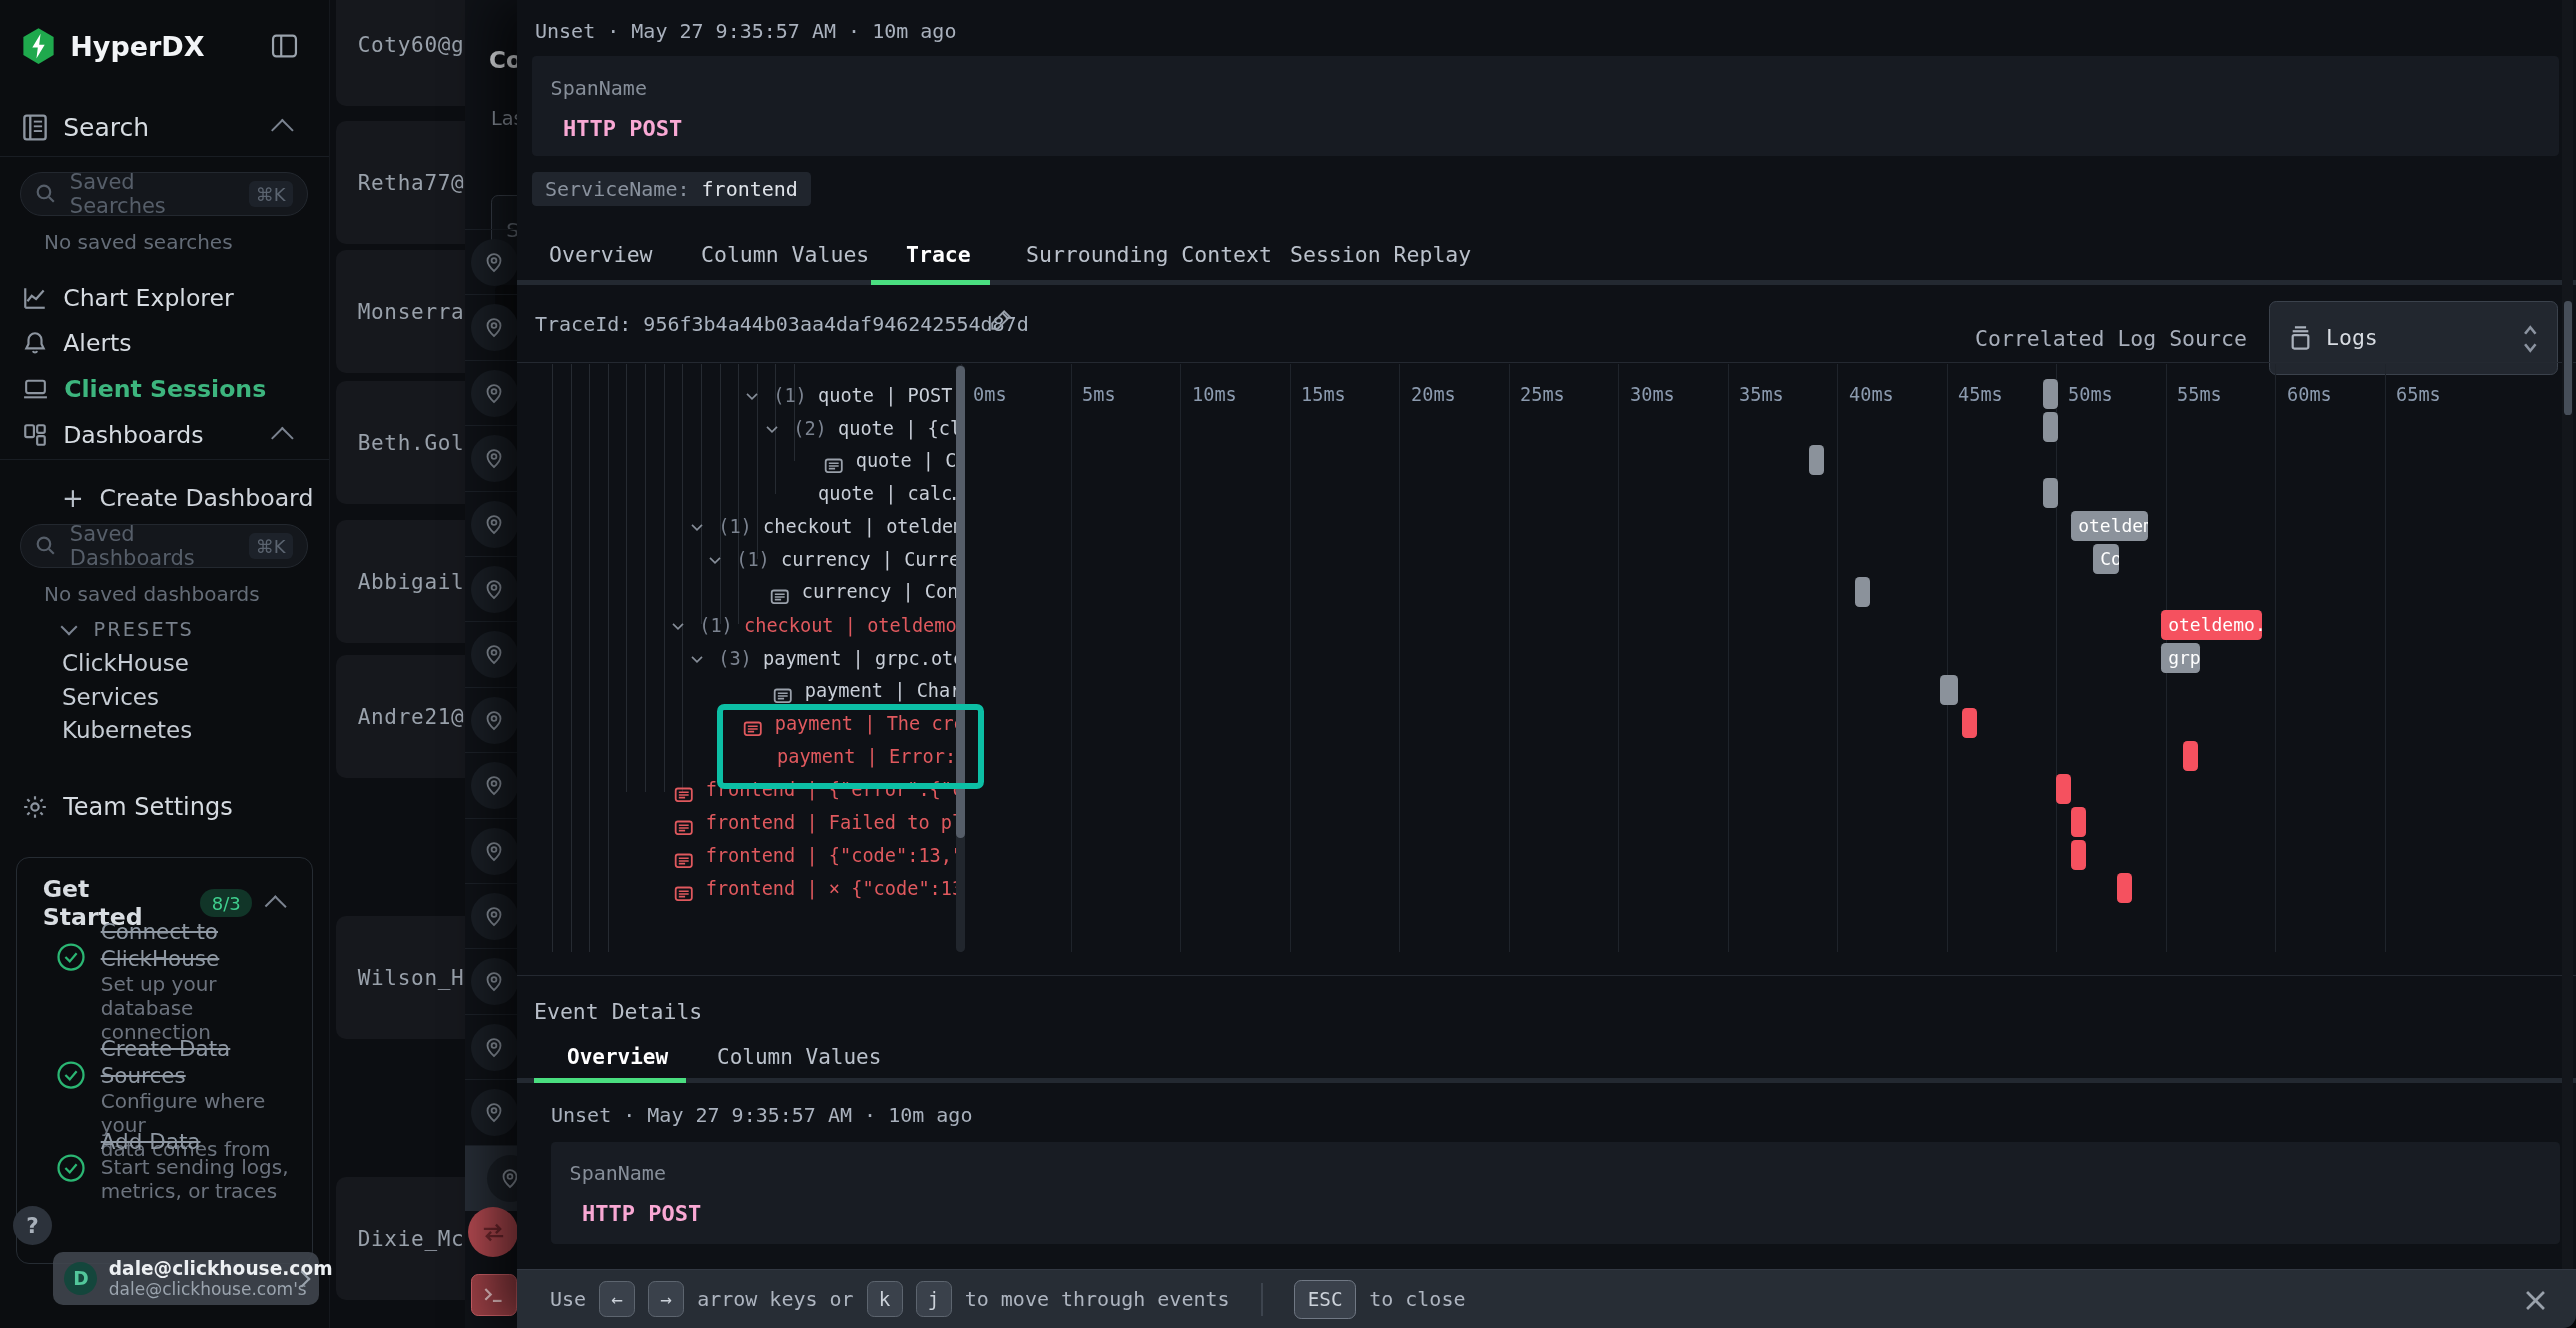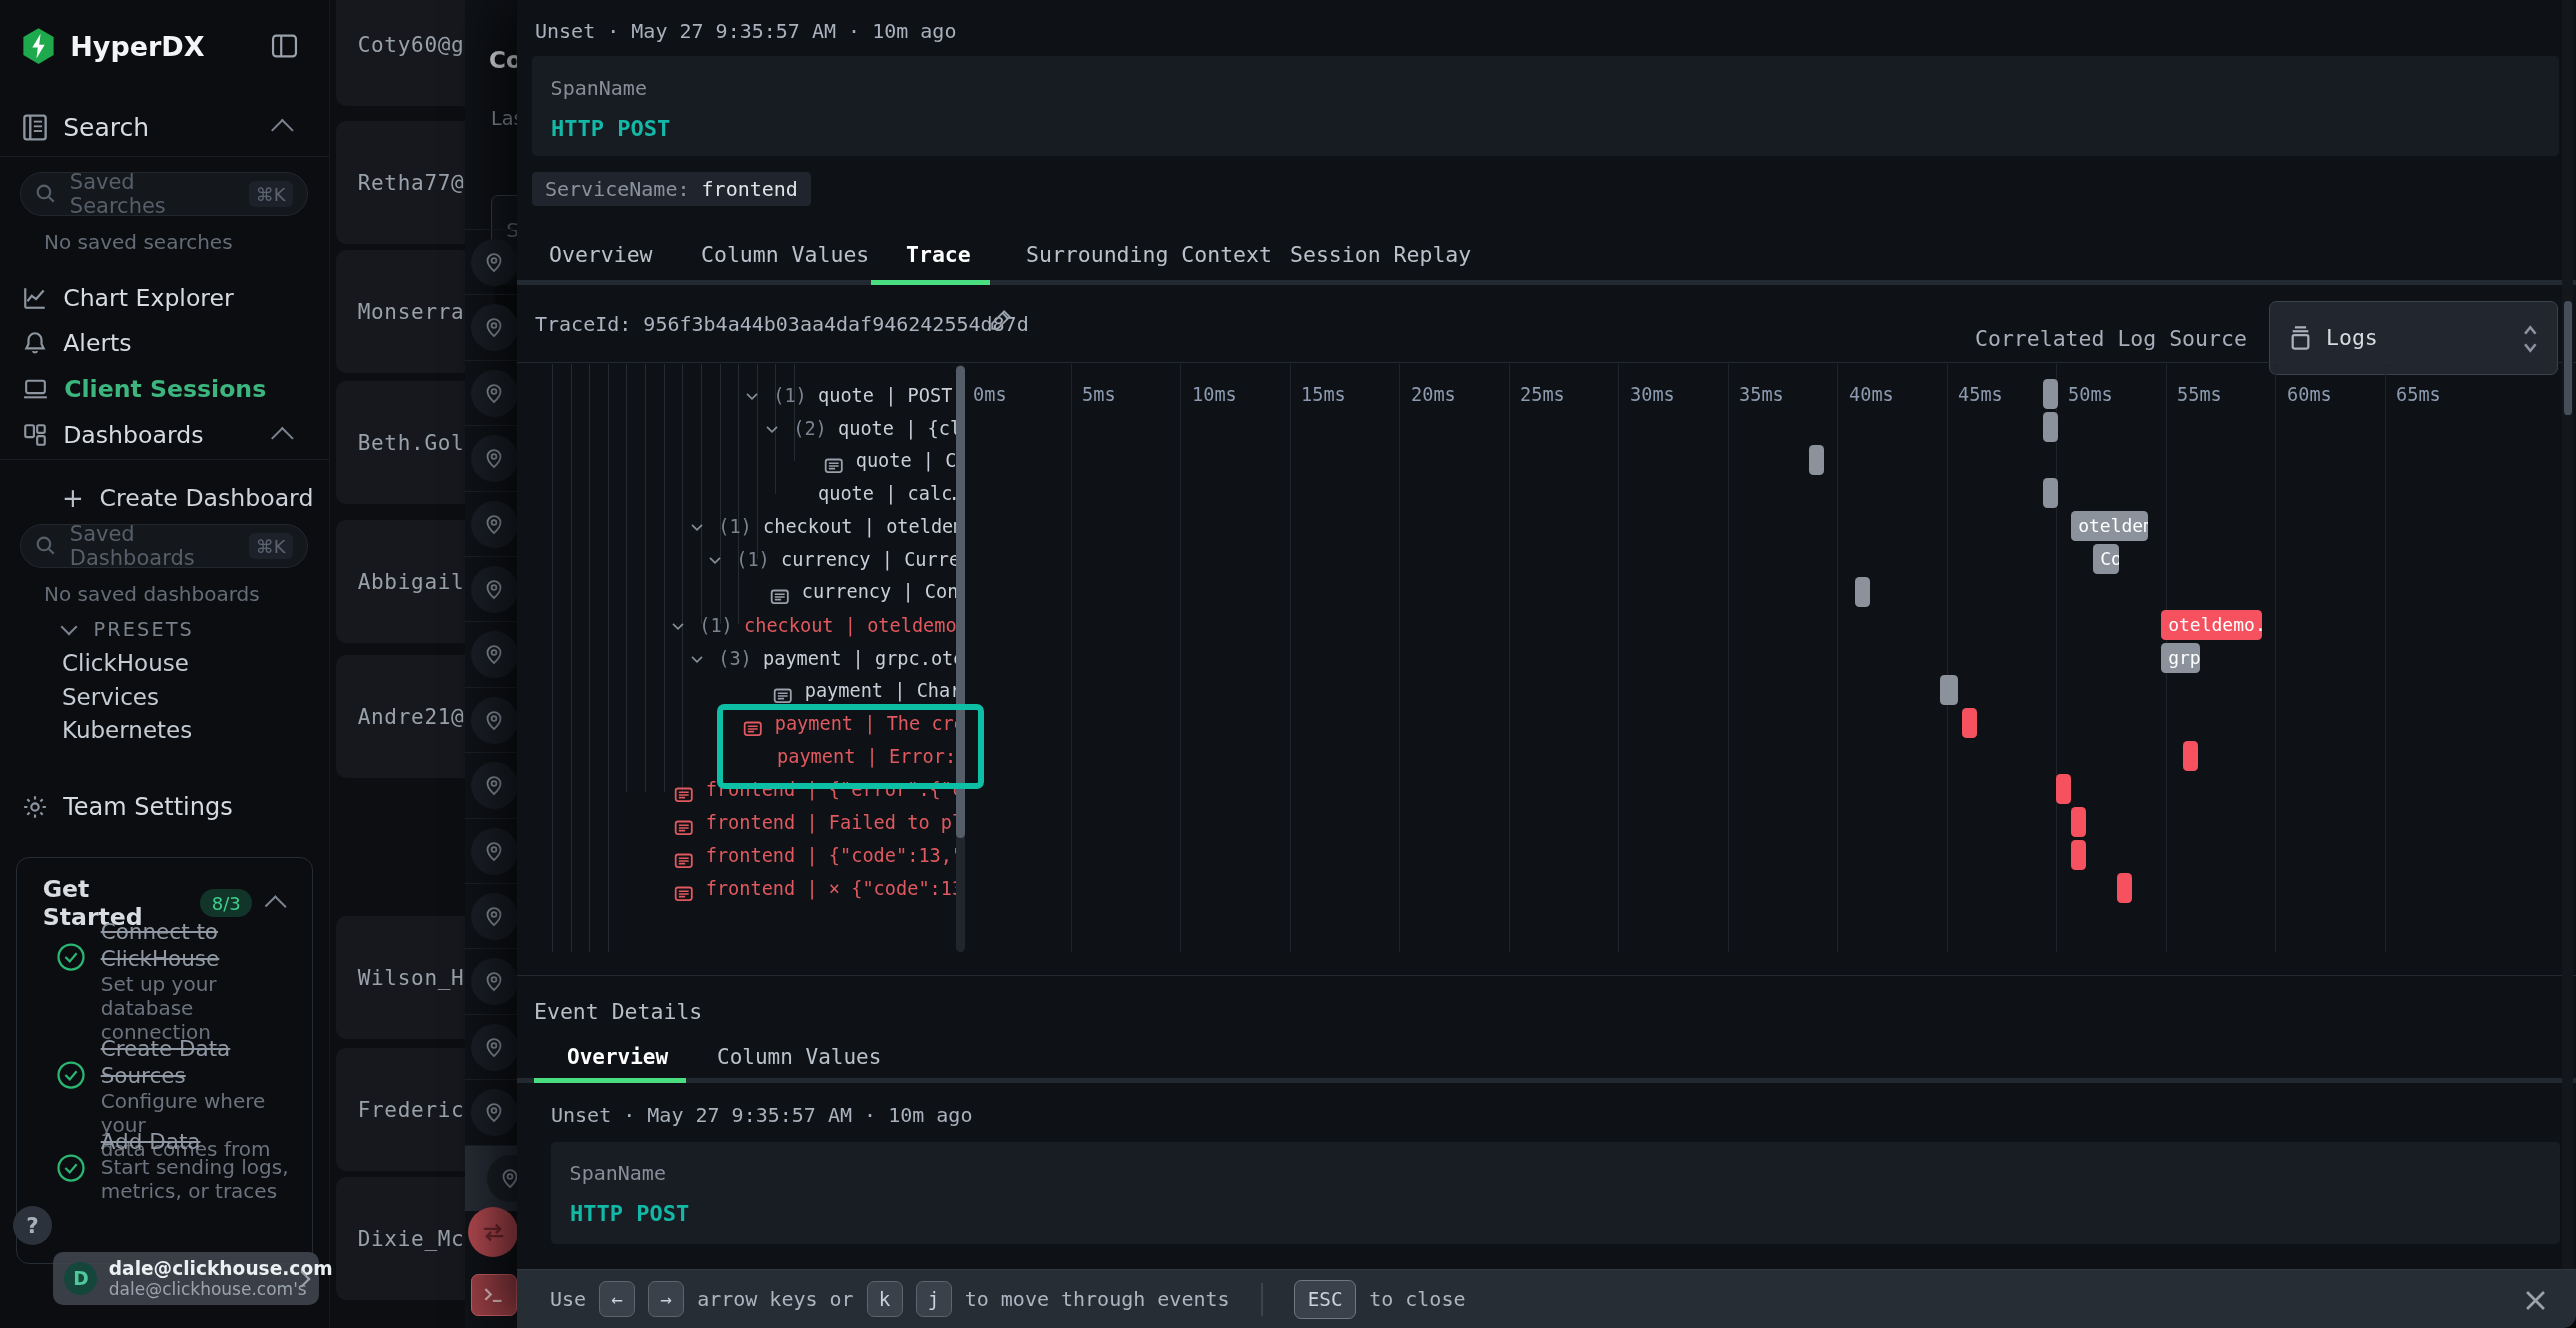--- a/index.html
+++ b/index.html
@@ -45,21 +45,21 @@
   #detail-strip{left:465px;top:0;width:52px;height:1328px;background:#0f1217;overflow:hidden;z-index:2;}
   .ev-row{position:absolute;left:0;width:52px;height:65px;border-top:1.4px solid #1c2128;}
   .pin-circle{position:absolute;left:5.7px;top:8.6px;width:47px;height:47px;border-radius:50%;background:#1a1f26;
               display:flex;align-items:center;justify-content:center;color:#8d95a0;}
   
   #drawer{left:517px;top:0;width:2059px;height:1328px;background:#0e1116;z-index:10;
           box-shadow:-21.5px 0 50px rgba(0,0,0,.6);border-radius:0 0 13px 0;}
   .hdr-text{font-size:20px;color:#a9b1bd;}
   .panel{position:absolute;background:#171b22;border-radius:4.3px;}
   .panel .lbl{position:absolute;left:18.6px;font-size:20px;color:#868e99;}
-  .panel .val{position:absolute;left:19px;font-size:22px;font-weight:bold;color:#14b8a6;}
+  .panel .val{position:absolute;left:31px;font-size:22px;font-weight:bold;color:#f9a8d4;}
   .chip{position:absolute;background:#20252d;border-radius:4.3px;height:34px;display:flex;align-items:center;padding:0 13px;font-size:20px;}
   .tab{position:absolute;font-size:21.5px;color:#bac1cb;top:242px;}
   .tab.active{color:#ffffff;font-weight:bold;}
   .tab-track{position:absolute;left:0;top:280px;width:2059px;height:5px;background:#232931;}
   .tab-green{position:absolute;top:280px;height:5px;background:#4ade80;z-index:2;}
   .wf-grid{position:absolute;top:364px;width:1.4px;background:#1f242b;height:588px;}
   .wf-tick{position:absolute;top:384px;font-size:18.6px;color:#8b9aae;}
   .guide{position:absolute;top:364px;width:1.4px;background:#262b32;}
   .trow{position:absolute;left:0;width:444px;height:33px;font-size:18.6px;white-space:nowrap;overflow:hidden;}
   .trow .cnt{color:#7b8390;}
@@ -103,23 +103,20 @@
       <div class="sess-name" style="top: 50px;">Beth.Gol</div>
     </div>
     <div class="sess-card" style="top: 520px;">
       <div class="sess-name" style="top: 50px;">Abbigail</div>
     </div>
     <div class="sess-card" style="top: 655px;">
       <div class="sess-name" style="top: 50px;">Andre21@</div>
     </div>
     <div class="sess-card" style="top: 916px;">
       <div class="sess-name" style="top: 50px;">Wilson_H</div>
-    </div>
-    <div class="sess-card" style="top: 1048px;">
-      <div class="sess-name" style="top: 50px;">Frederic</div>
     </div>
     <div class="sess-card" style="top: 1177px;">
       <div class="sess-name" style="top: 50px;">Dixie_Mc</div>
     </div>
   </div>
 
 <div id="detail-strip" class="abs">
   <div class="abs sans" style="left:24px;top:47px;font-size:23px;font-weight:bold;color:#e8ebef;white-space:nowrap;">Cot</div>
   <div class="abs sans" style="left:26px;top:107px;font-size:19.3px;color:#8d95a0;white-space:nowrap;">Las</div>
   <div class="abs" style="left:26px;top:195px;width:43px;height:69px;border:1.4px solid #3a414b;border-radius:7.2px;background:#14181e;">

